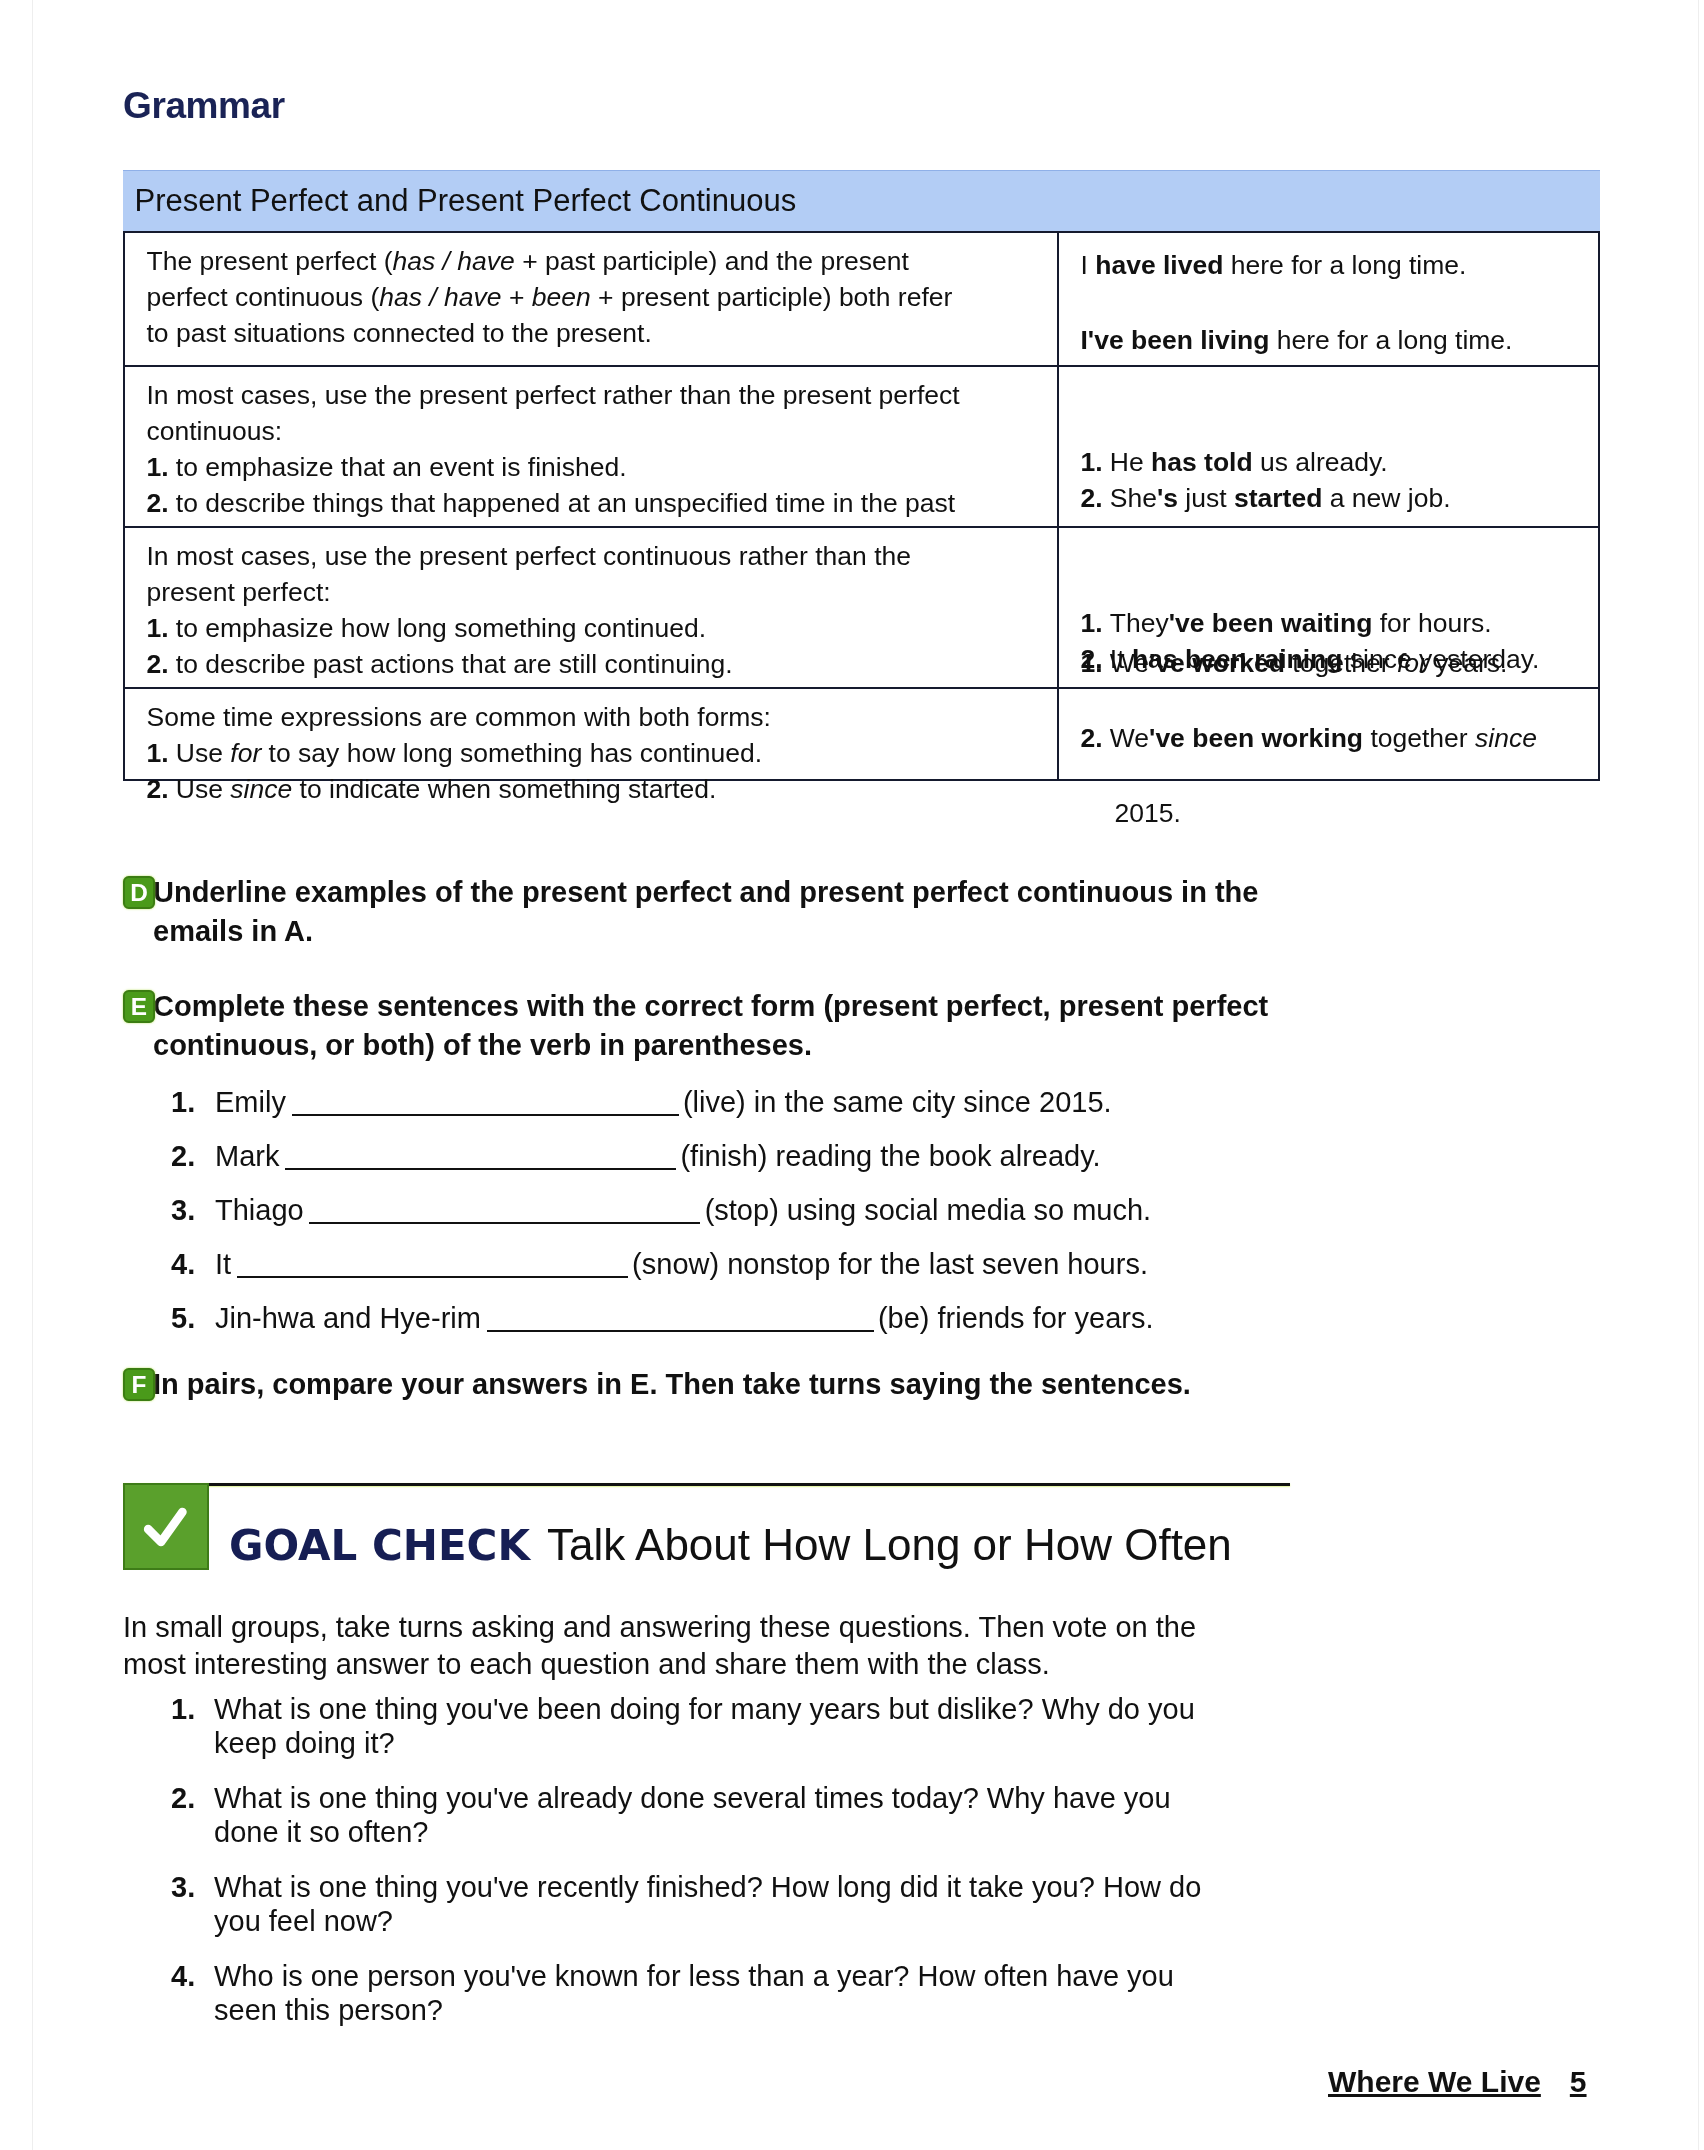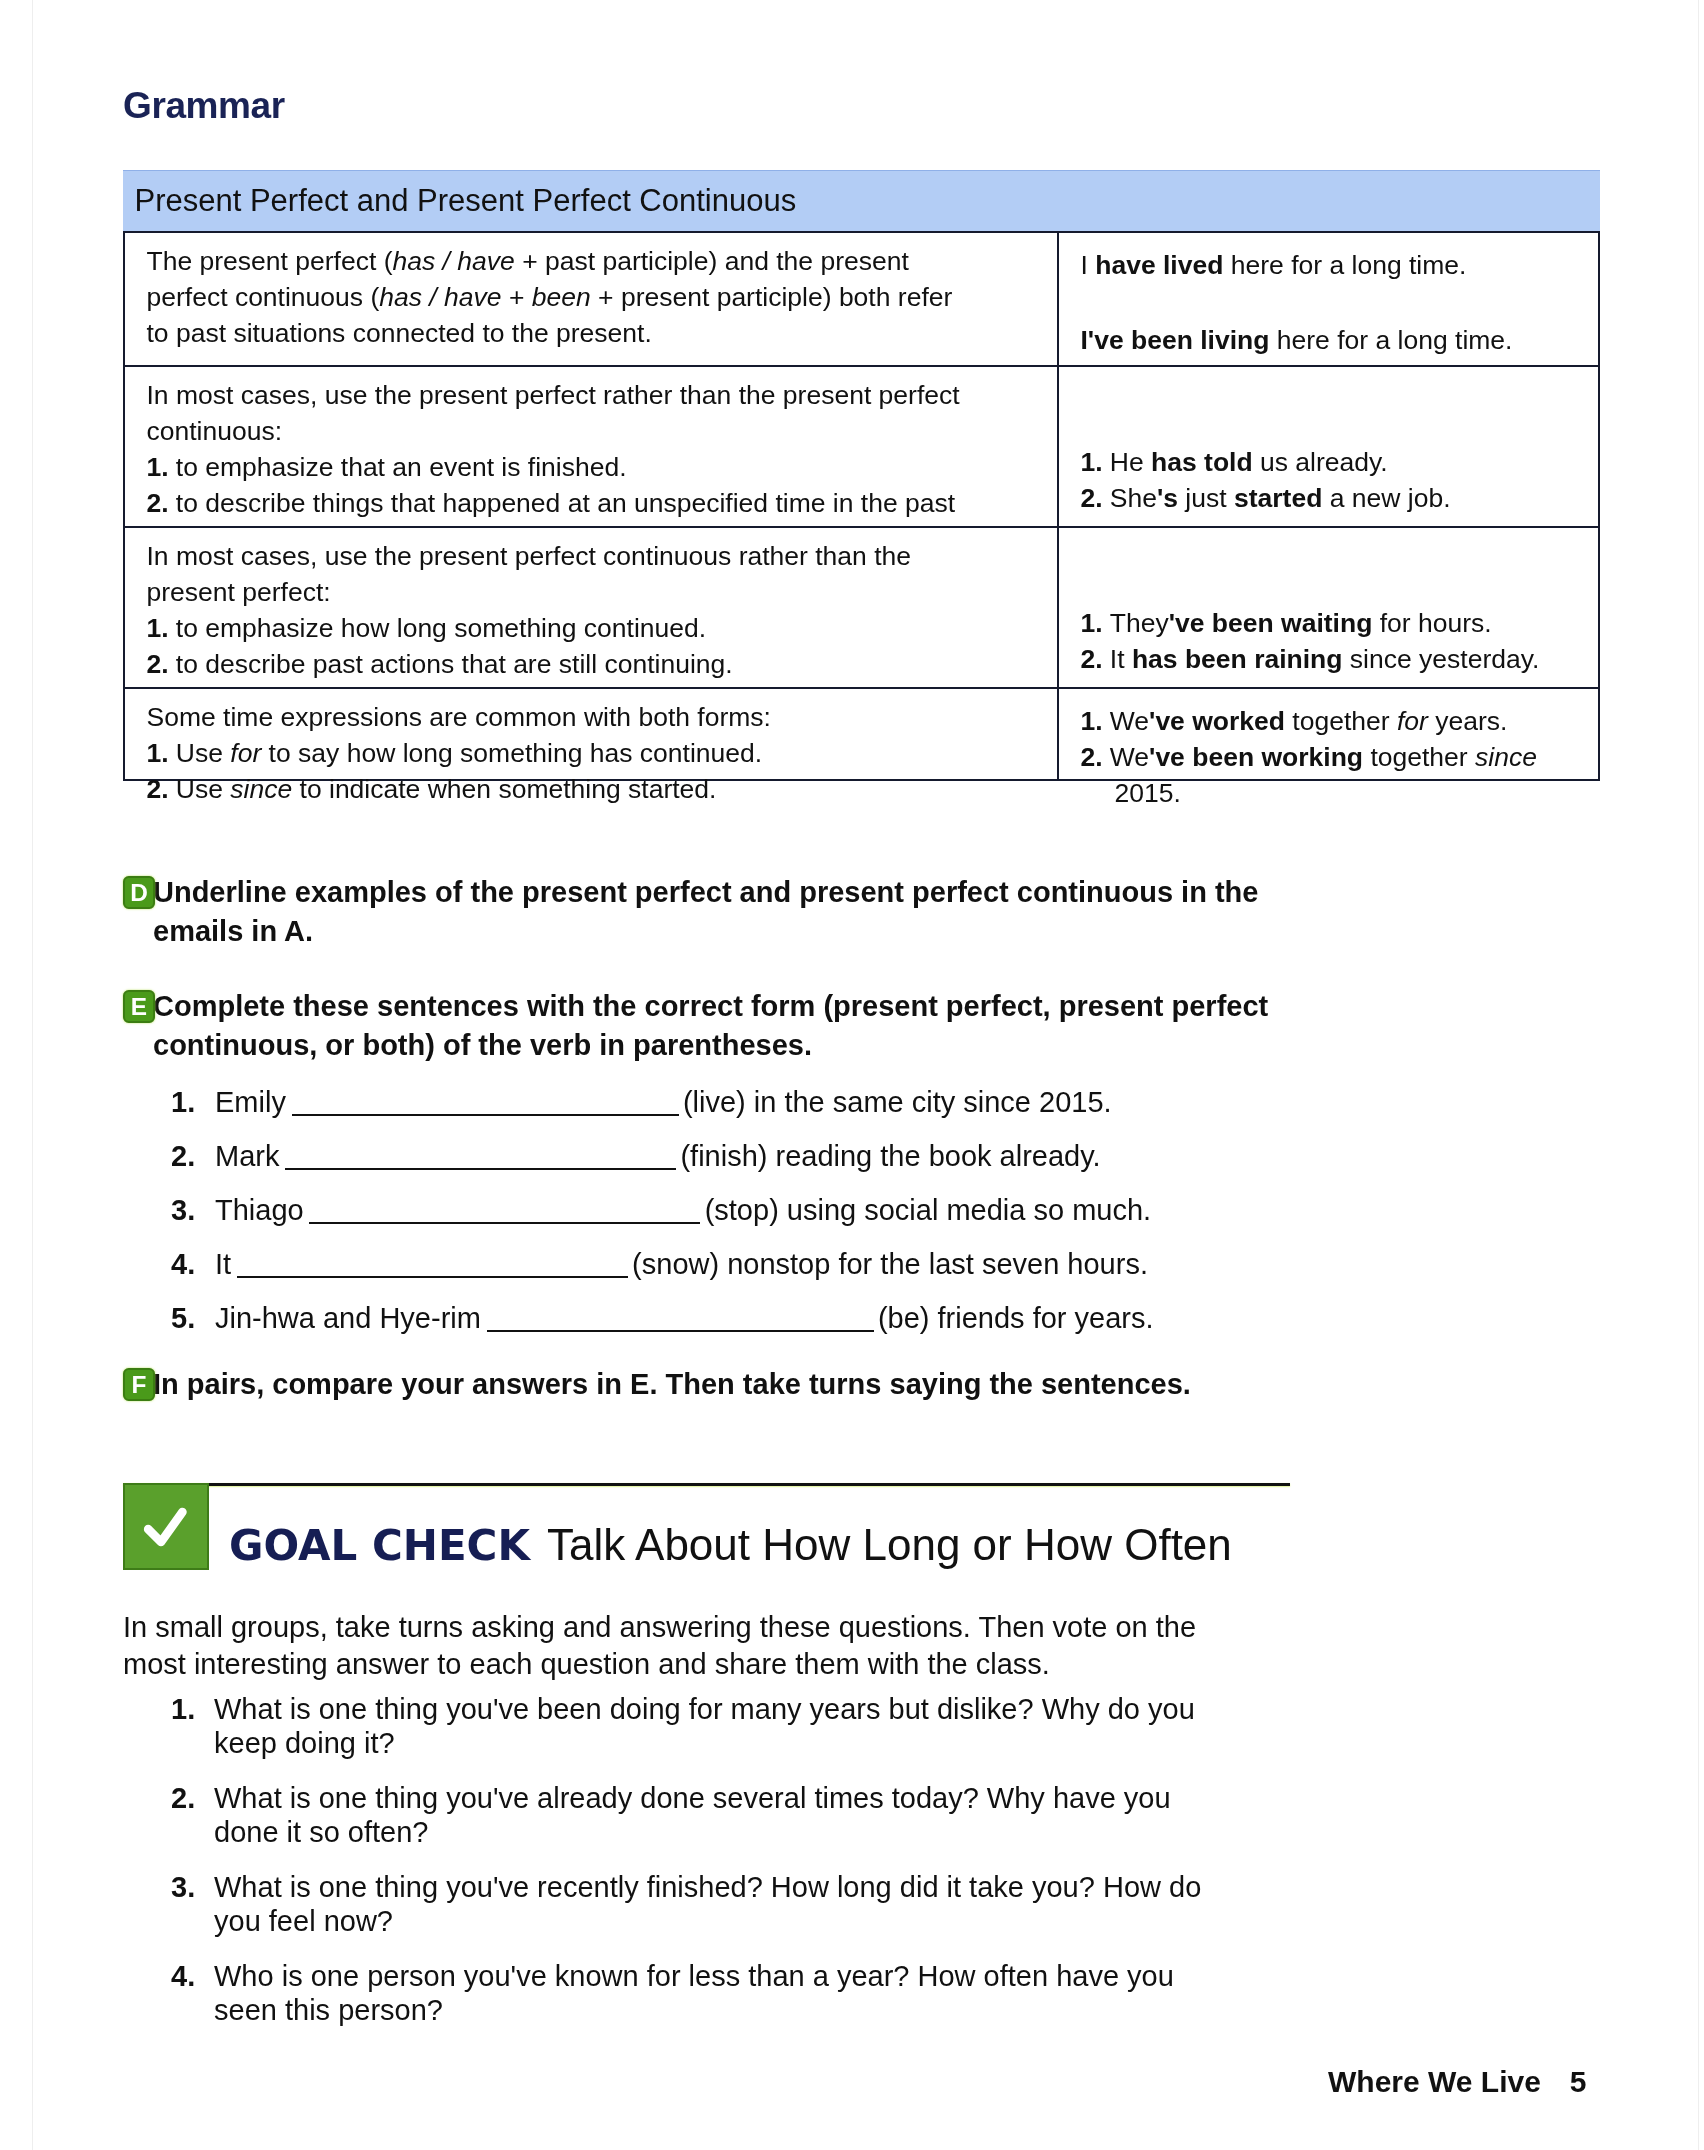--- a/index.html
+++ b/index.html
@@ -22,21 +22,21 @@
     font-size: 31px; color: #111; font-weight: 500;
   }
   .grow { display: flex; border: 2.2px solid #151a2e; border-top: none; box-sizing: border-box; }
   .grow.first { border-top: 2.2px solid #151a2e; }
   .gcell-left { width: 934px; border-right: 2.2px solid #151a2e; padding: 10px 21.5px 7.2px 21.5px; box-sizing: border-box;
     font-size: 26.5px; line-height: 36px; }
   .gcell-right { flex: 1; padding: 10px 21.5px 7.2px 21.5px; box-sizing: border-box; font-size: 26.5px; line-height: 36px;
     display: flex; flex-direction: column; }
   .r1 { height: 136px; } .r2 { height: 161px; } .r3 { height: 161px; } .r4 { height: 92px; }
   .gcell-right.bottom { justify-content: flex-end; padding-bottom: 10px; }
-  .gcell-right.top { justify-content: space-between; padding-top: 14.3px; }
+  .gcell-right.top { justify-content: center; padding-top: 14.3px; gap: 39px; }
   .line { display: block; white-space: nowrap; }
   .num { font-weight: bold; margin-right: 7.2px; }
   .b { font-weight: bold; }
   .i { font-style: italic; }
   .indent { padding-left: 34px; }
 
   .exercise { position: absolute; left: 123px; width: 1219px; font-size: 29px; line-height: 39px; font-weight: bold; }
   .badge {
     position: absolute; left: 0; top: 2.9px; width: 32px; height: 33px; border-radius: 5.7px;
     background: #4a9a1a; border: 2.2px solid #3b7d12; box-sizing: border-box;
@@ -56,21 +56,21 @@
     display: flex; align-items: center; justify-content: center; }
   .goal-title { position: absolute; left: 106px; top: 37px; white-space: nowrap; }
   .goal-label { font-family: "DejaVu Sans", sans-serif; font-weight: bold; font-size: 42px; color: #161e54; letter-spacing: 0px; }
   .goal-sub { font-size: 44px; color: #111; margin-left: 17px; }
 
   .goal-intro { position: absolute; left: 123px; top: 1609px; width: 1190px; font-size: 29px; line-height: 37px; }
   .q-list { position: absolute; left: 171px; top: 1692px; width: 1147px; }
   .q-item { display: flex; font-size: 29px; line-height: 34px; margin-bottom: 21px; }
   .q-item .qnum { font-weight: bold; width: 43px; flex: none; }
 
-  .footer { position: absolute; left: 1328px; top: 2065px; font-size: 30px; font-weight: bold; white-space: nowrap; }
+  .footer { position: absolute; left: 1328px; top: 2065px; font-size: 30px; font-weight: bold; white-space: nowrap; text-decoration: underline; }
   .footer .pnum { margin-left: 29px; }
 </style>
 </head>
 <body>
 
 <div class="page-edge-left"></div>
 <div class="page-edge-right"></div>
 
 <h1 class="grammar-title">Grammar</h1>
 

